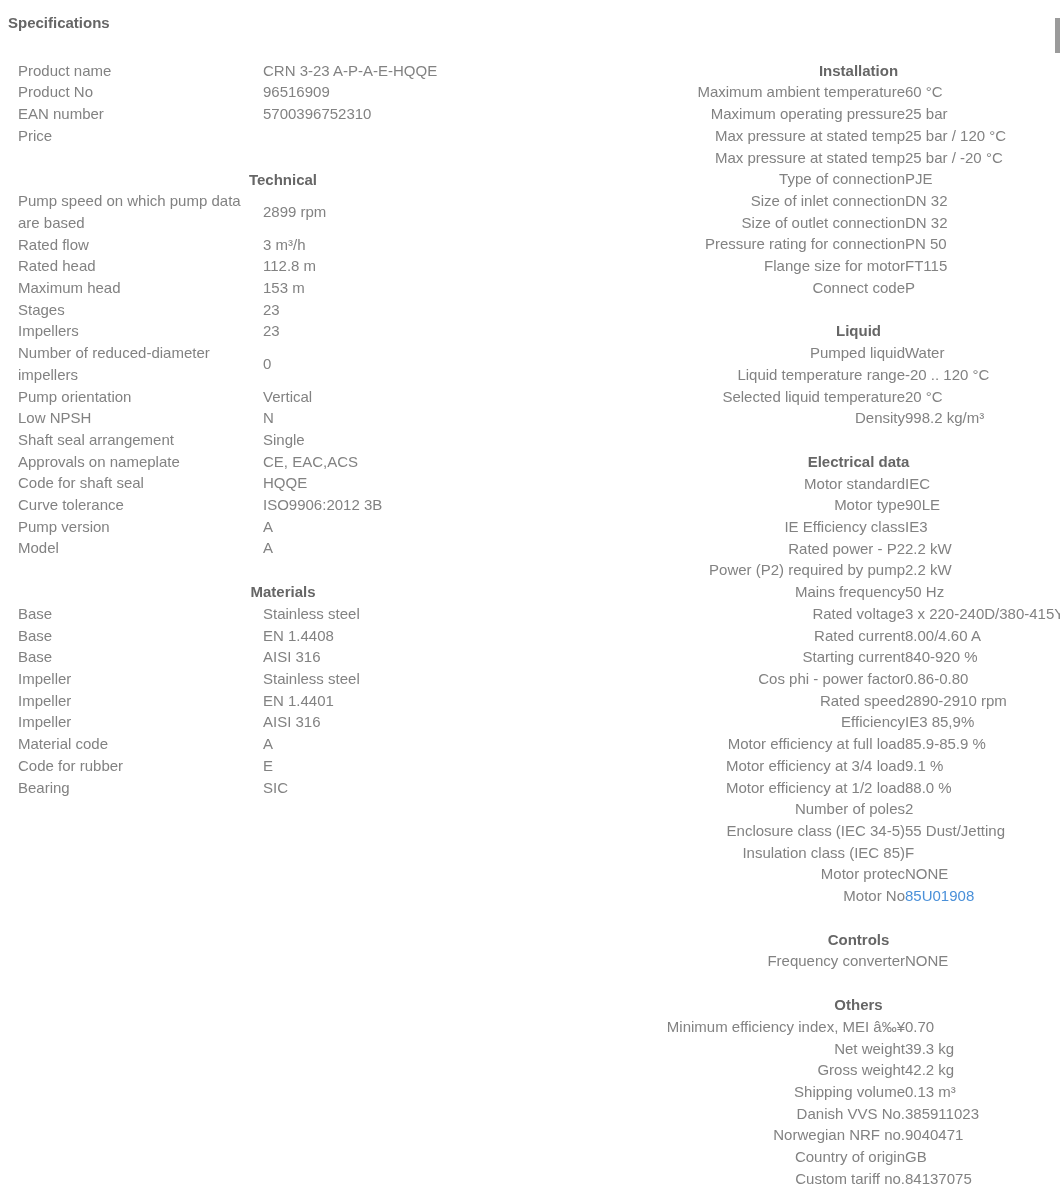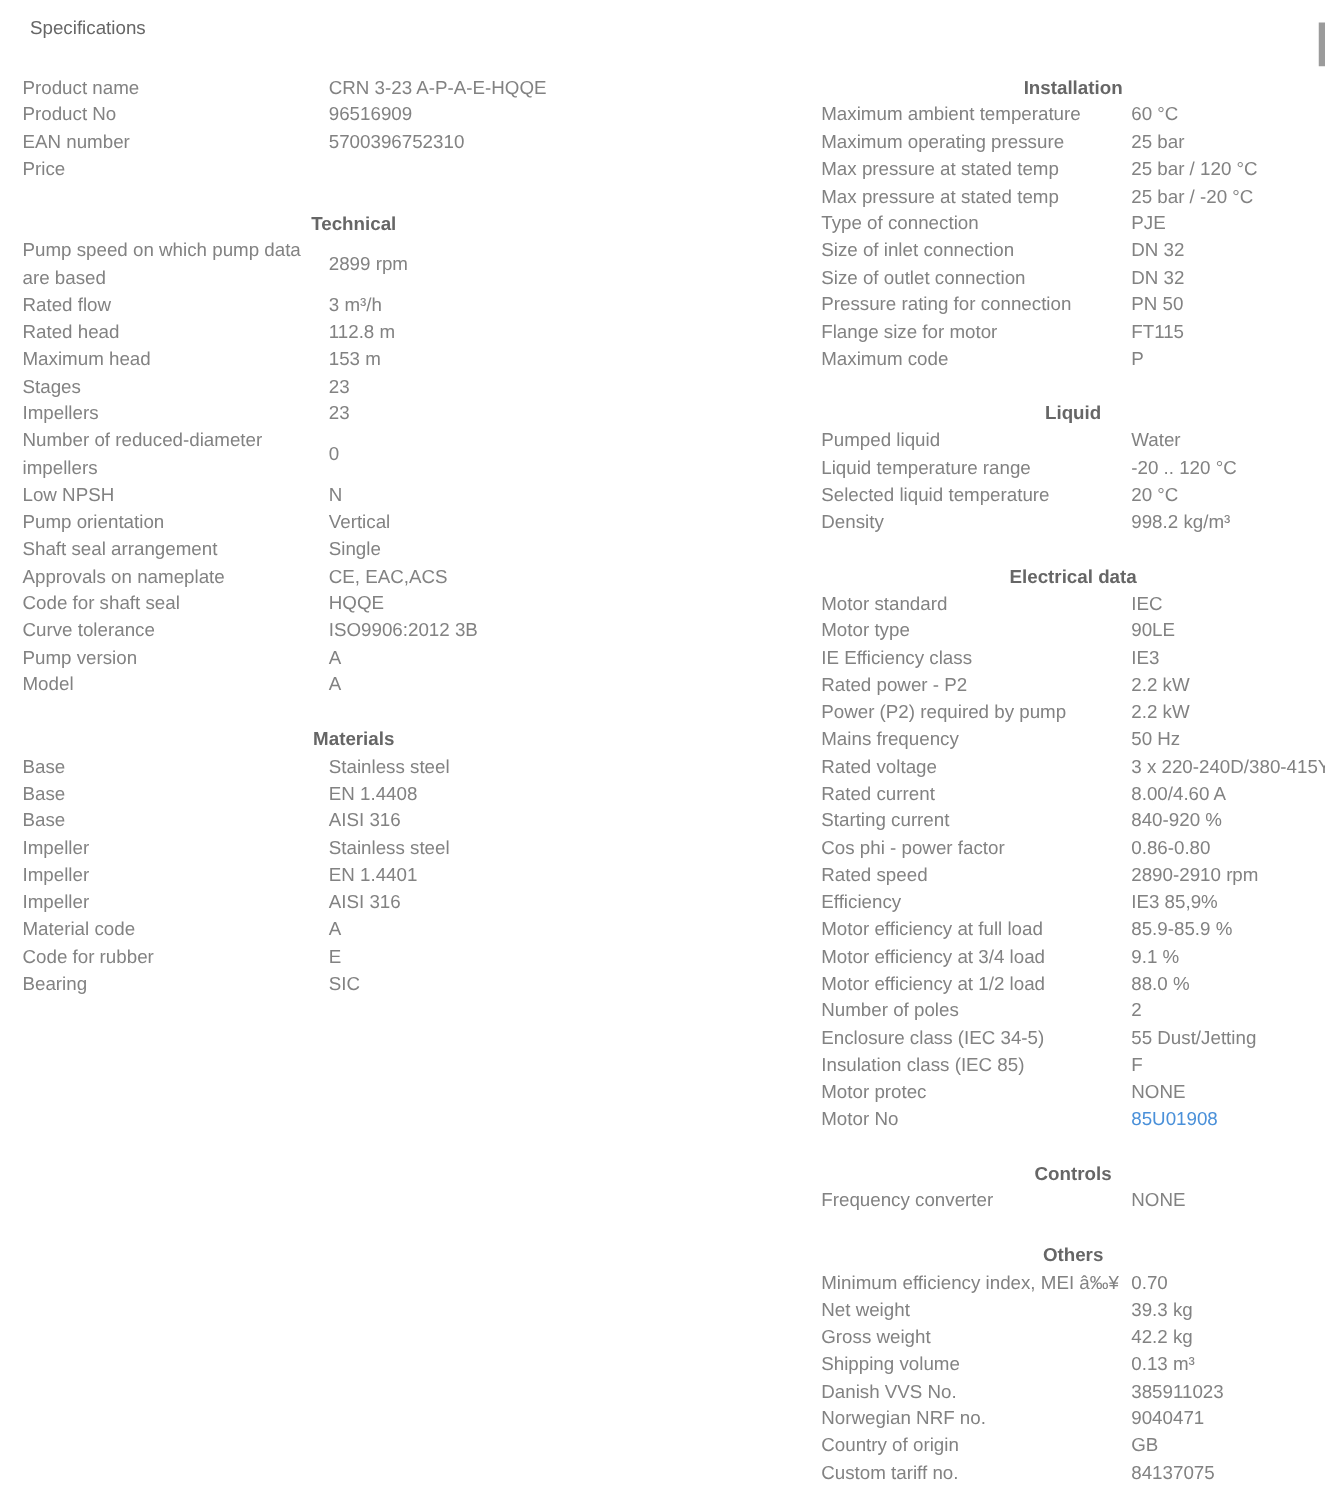--- a/index.html
+++ b/index.html
@@ -10,24 +10,24 @@
   body {
     width: 1060px;
     height: 1200px;
     overflow: hidden;
     position: relative;
     font-family: "Liberation Sans", sans-serif;
     font-size: 15px;
     color: var(--text-color, #828282);
   }
   .page-title {
-    font-weight: normal;
+    font-weight: bold;
     color: var(--heading-color, #666666);
     line-height: 21.7px;
-    margin: 12px 0 0 24px;
+    margin: 12px 0 0 8px;
   }
   .columns {
     display: flex;
     margin-top: 26px;
     padding-left: 18px;
   }
   .col-left {
     width: 530px;
     flex: none;
     margin-right: 109px;
@@ -49,20 +49,21 @@
     display: flex;
     align-items: center;
   }
   .label {
     flex: none;
     width: 245px;
     line-height: 21.7px;
   }
   .col-right .label {
     width: 248px;
+    text-align: right;
   }
   .value {
     flex: 1;
     min-width: 0;
     line-height: 21.7px;
     white-space: nowrap;
   }
   a.value-link {
     color: var(--link-color, #4a90d9);
     text-decoration: none;
@@ -126,28 +127,28 @@
         </div>
         <div class="row">
           <div class="label">Impellers</div>
           <div class="value">23</div>
         </div>
         <div class="row">
           <div class="label">Number of reduced-diameter impellers</div>
           <div class="value">0</div>
         </div>
         <div class="row">
+          <div class="label">Pump orientation</div>
+          <div class="value">Vertical</div>
+        </div>
+        <div class="row">
           <div class="label">Low NPSH</div>
           <div class="value">N</div>
         </div>
         <div class="row">
-          <div class="label">Pump orientation</div>
-          <div class="value">Vertical</div>
-        </div>
-        <div class="row">
           <div class="label">Shaft seal arrangement</div>
           <div class="value">Single</div>
         </div>
         <div class="row">
           <div class="label">Approvals on nameplate</div>
           <div class="value">CE, EAC,ACS</div>
         </div>
         <div class="row">
           <div class="label">Code for shaft seal</div>
           <div class="value">HQQE</div>
@@ -238,21 +239,21 @@
         </div>
         <div class="row">
           <div class="label">Pressure rating for connection</div>
           <div class="value">PN 50</div>
         </div>
         <div class="row">
           <div class="label">Flange size for motor</div>
           <div class="value">FT115</div>
         </div>
         <div class="row">
-          <div class="label">Maximum code</div>
+          <div class="label">Connect code</div>
           <div class="value">P</div>
         </div>
       </div>
       <div class="group">
         <div class="group-title">Liquid</div>
         <div class="row">
           <div class="label">Pumped liquid</div>
           <div class="value">Water</div>
         </div>
         <div class="row">

